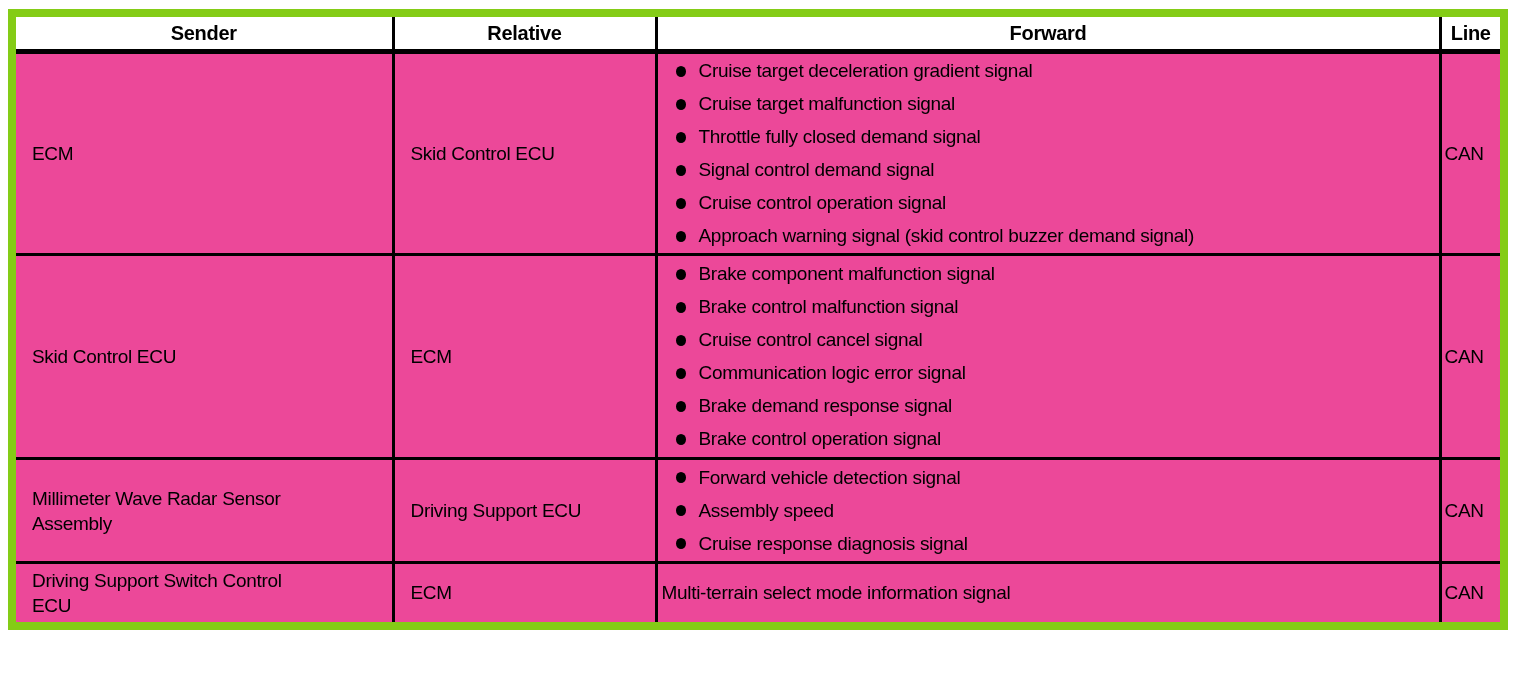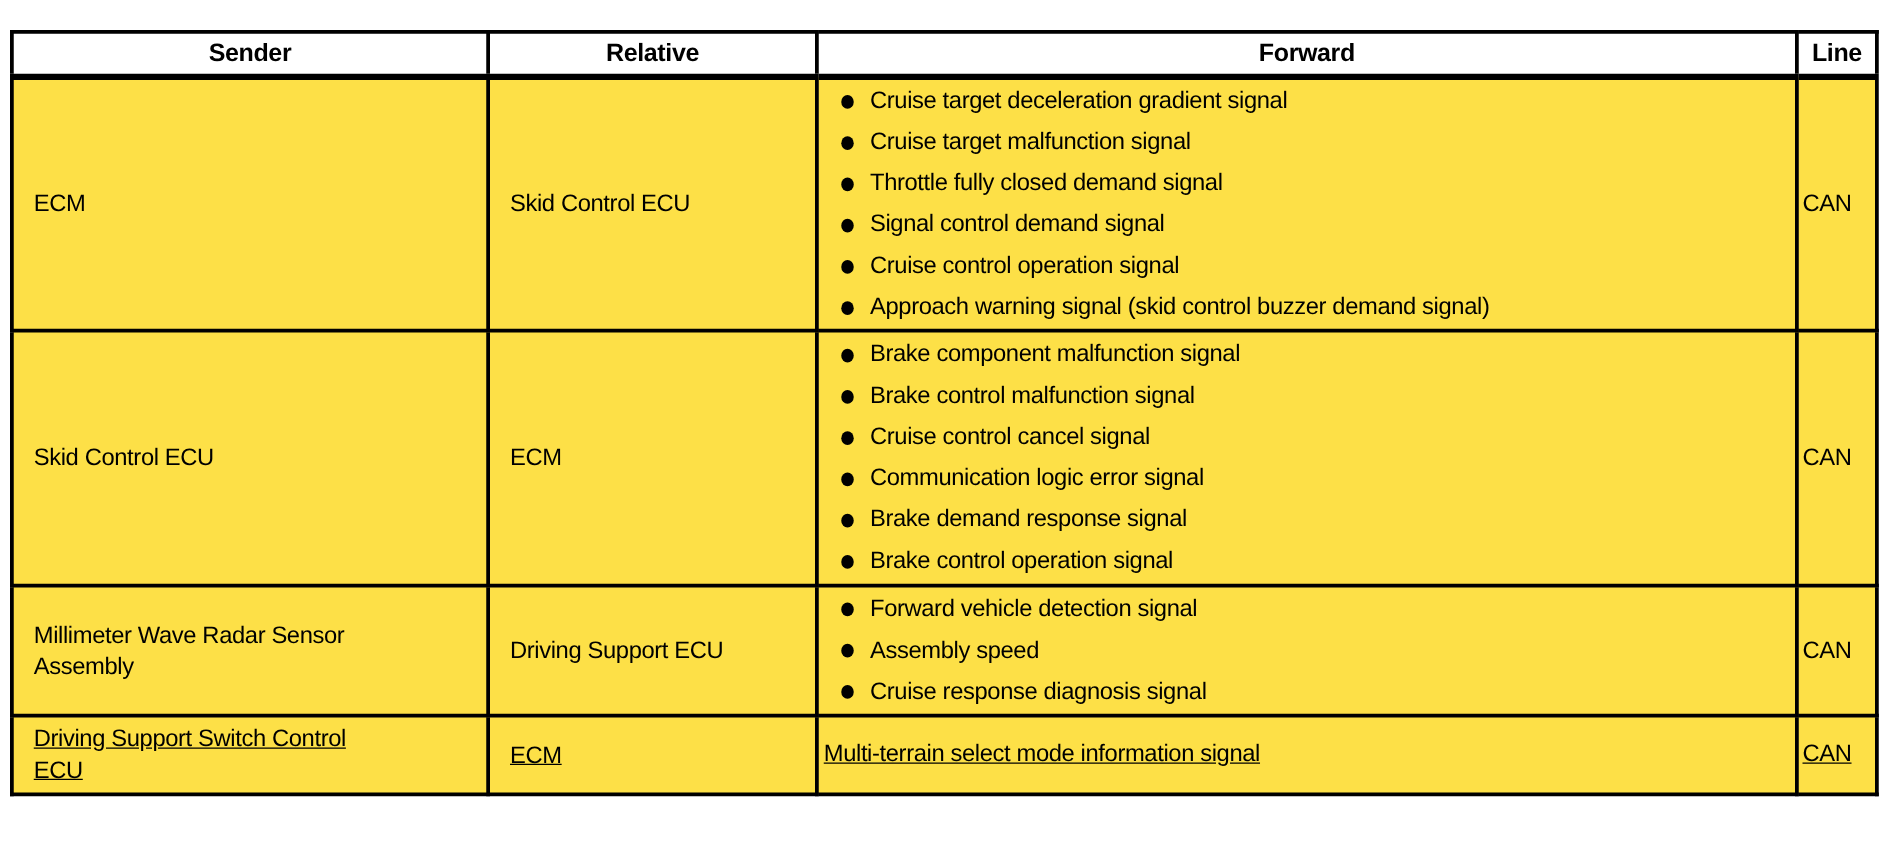--- a/index.html
+++ b/index.html
@@ -8,24 +8,24 @@
     background: #ffffff;
     width: 1520px;
     height: 690px;
     font-family: "Liberation Sans", sans-serif;
     color: #000000;
     overflow: hidden;
   }
   table.comm-table {
     position: absolute;
     left: 8px;
-    top: 24px;
+    top: 9px;
     border-collapse: collapse;
     table-layout: fixed;
-    border: 2px solid #84cc16;
+    border: 8px solid #84cc16;
   }
   col.c-sender   { width: 381px; }
   col.c-receiver { width: 263px; }
   col.c-signal   { width: 784px; }
   col.c-line     { width: 64px;  }
 
   th {
     border: 3px solid #000;
     border-bottom: 5px solid #000;
     font-size: 20px;
@@ -35,27 +35,27 @@
     padding: 0;
     height: 32px;
     background: #fff;
   }
   td {
     border: 3px solid #000;
     font-size: 19px;
     letter-spacing: -0.3px;
     vertical-align: middle;
     padding: 0;
-    background: #fde047;
+    background: #ec4899;
   }
   tr.tr-1 { height: 203px; }
   tr.tr-2 { height: 204px; }
   tr.tr-3 { height: 104px; }
   tr.tr-4 { height: 41px;  }
-  tr.tr-5 { height: 63px; text-decoration: underline;  }
+  tr.tr-5 { height: 63px;  }
 
   .cell-text {
     padding-left: 16px;
     line-height: 25px;
     white-space: pre-line;
     max-width: 360px;
   }
   .sig-list { width: 100%; }
   .sig-item {
     display: flex;

